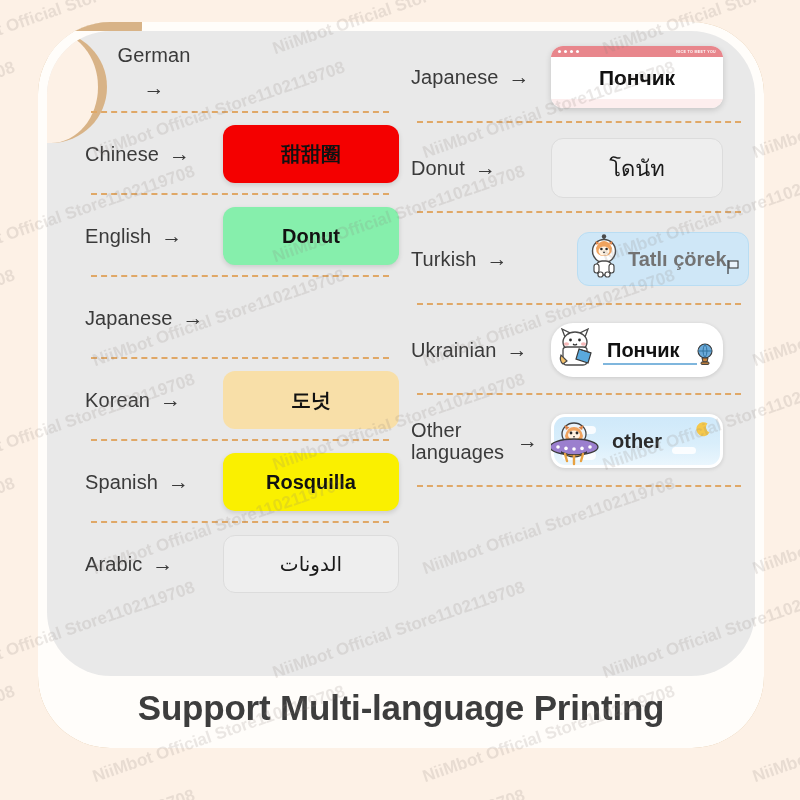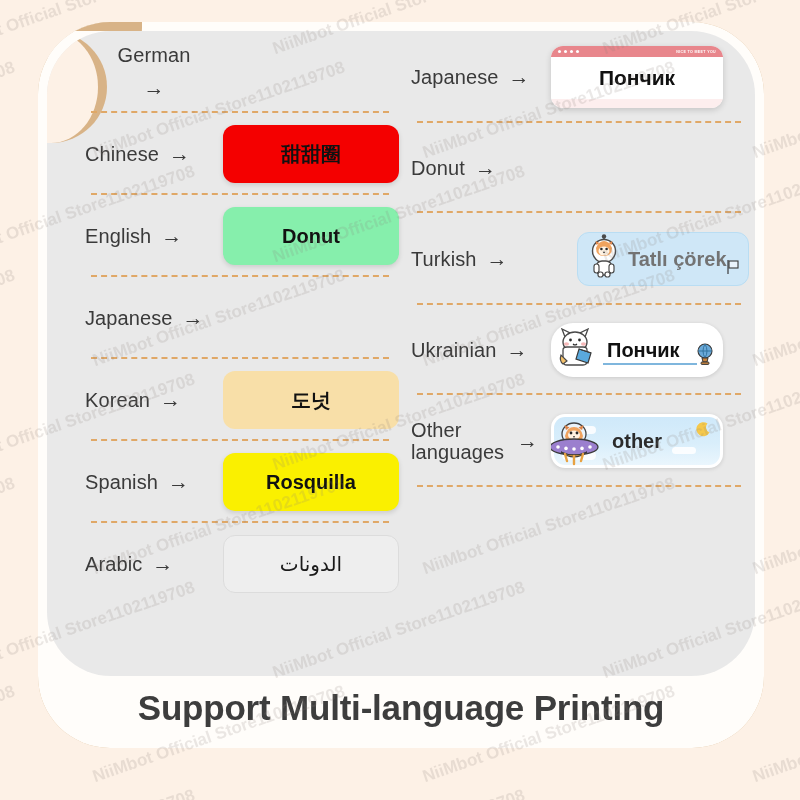--- a/index.html
+++ b/index.html
@@ -305,20 +305,23 @@
                 <span class="ru-text">Пончик</span>
               </div>
               <div class="ru-foot"></div>
             </div>
           </div>
 
           <div class="row row-divider" style="height:90px;">
             <div class="lang" style="width:140px;">
               <span class="txt">Donut</span>
               <span class="arrow">→</span>
+            </div>
+            <div class="chip plain" style="height:60px;">
+              <span style="font-size:22px;">โดนัท</span>
             </div>
           </div>
 
           <div class="row row-divider" style="height:92px;gap:26px;">
             <div class="lang" style="width:140px;">
               <span class="txt">Turkish</span>
               <span class="arrow">→</span>
             </div>
             <div class="chip tr" style="height:54px;">
               <span class="sticker">

